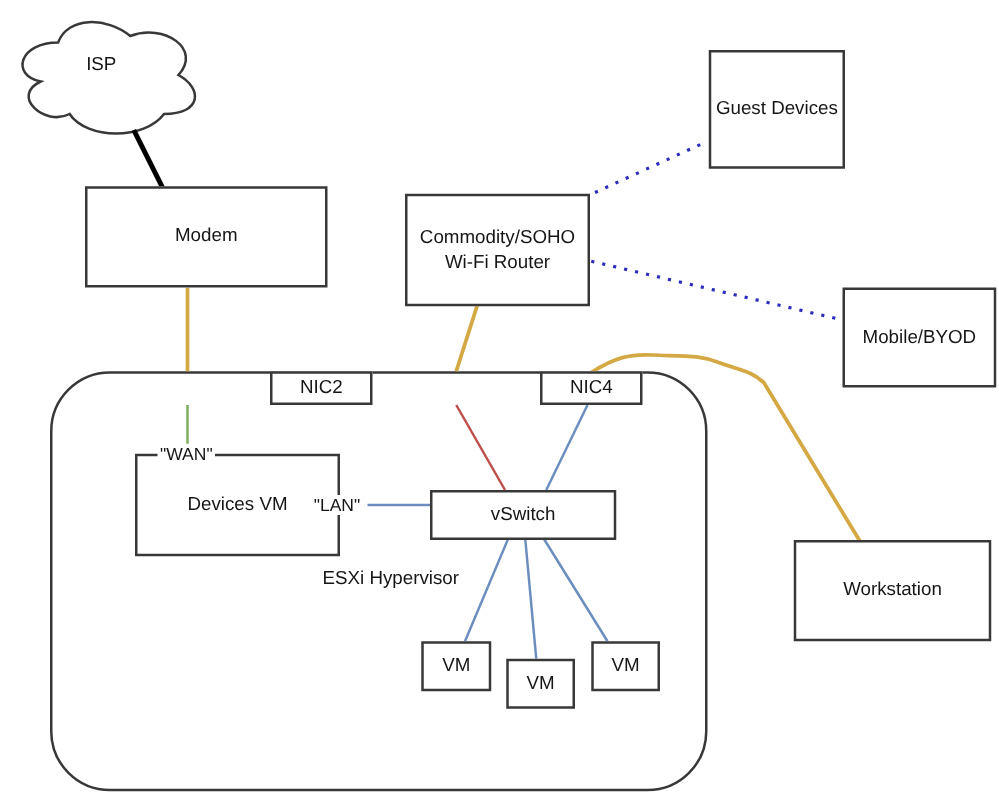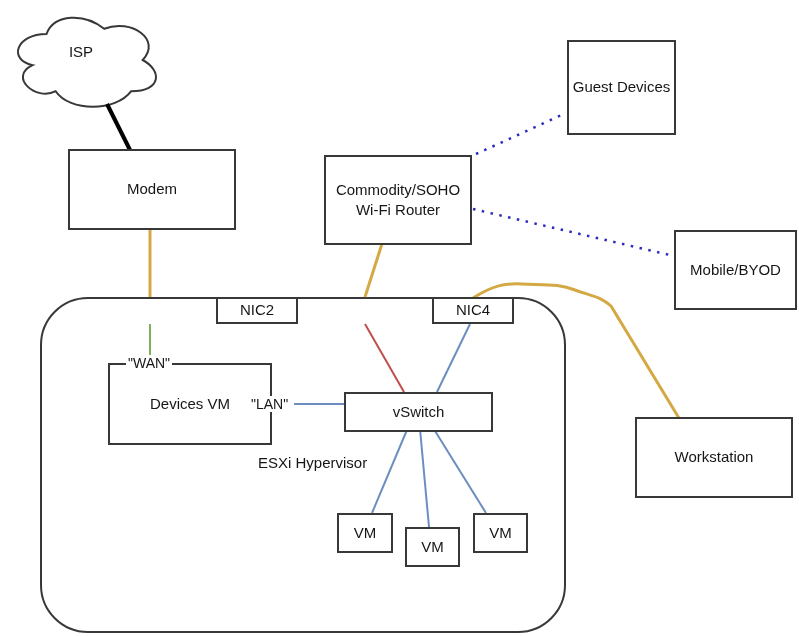--- a/index.html
+++ b/index.html
@@ -83,21 +83,21 @@
       <path d="M365,324 L404,392" fill="none" stroke="#BE4F4B" stroke-width="2"></path>
       <path d="M470,324 L437,392" fill="none" stroke="#6C8EBF" stroke-width="2"></path>
       <path d="M294,404 L344,404" fill="none" stroke="#6C8EBF" stroke-width="2"></path>
       <path d="M412,418 L372,513" fill="none" stroke="#6C8EBF" stroke-width="2"></path>
       <path d="M419,418 L429,527" fill="none" stroke="#6C8EBF" stroke-width="2"></path>
       <path d="M427,418 L486,513" fill="none" stroke="#6C8EBF" stroke-width="2"></path>
     </svg>
 
   <div class="cloud-label" style="left:55px;top:43px;width:52px;">ISP</div>
 
-  <div class="node" style="left:68px;top:149px;width:168px;height:81px;">
+  <div class="node" style="left:68px;top:149px;width:194px;height:81px;">
     <span>Modem</span>
   </div>
 
   <div class="node" style="left:324px;top:155px;width:148px;height:90px;">
     <span>Commodity/SOHO</span>
     <span>Wi-Fi Router</span>
   </div>
 
   <div class="node" style="left:567px;top:40px;width:109px;height:95px;">
     <span>Guest Devices</span>
@@ -136,17 +136,17 @@
   </div>
 
   <div class="node" style="left:405px;top:527px;width:55px;height:40px;">
     <span>VM</span>
   </div>
 
   <div class="node" style="left:473px;top:513px;width:55px;height:40px;">
     <span>VM</span>
   </div>
 
-  <div class="node" style="left:635px;top:417px;width:158px;height:81px;">
+  <div class="node" style="left:635px;top:432px;width:158px;height:81px;">
     <span>Workstation</span>
   </div>
 
 </div>
 
 </body></html>

